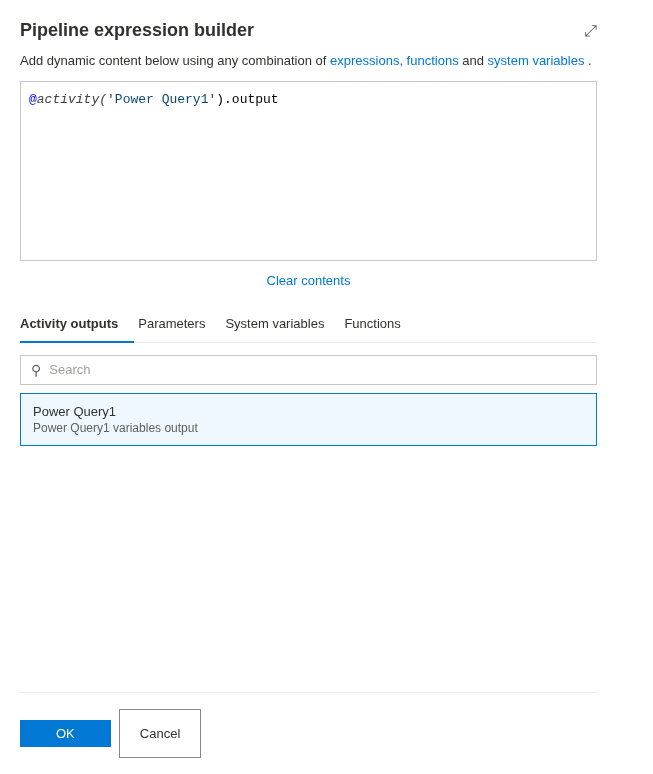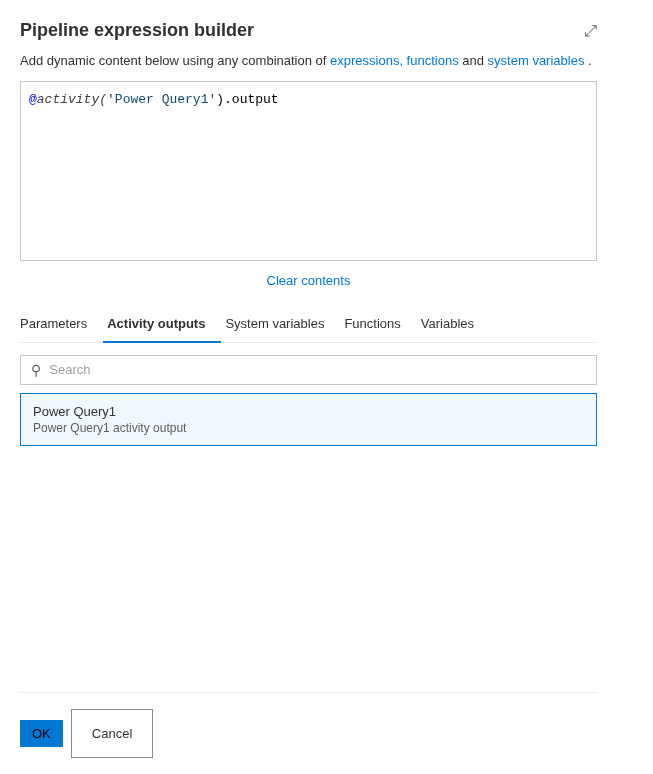--- a/index.html
+++ b/index.html
@@ -129,23 +129,23 @@
     .footer {
       display: flex;
       align-items: center;
       gap: 8px;
       padding-top: 16px;
       border-top: 1px solid #edebe9;
       margin-top: auto;
     }
     .btn-ok {
       background: #0078d4;
-      color: #000000;
+      color: #fef9c3;
       border: none;
-      padding: 6px 12px;
+      padding: 6px 36px;
       font-size: 13px;
       cursor: pointer;
       font-family: 'Segoe UI', Arial, sans-serif;
     }
     .btn-cancel {
       background: #fff;
       color: #323130;
       border: 1px solid #8a8886;
       padding: 16px 20px;
       font-size: 13px;
@@ -175,35 +175,34 @@
   </p>
 
   <div style="position:relative;">
     <div style="width: 100%; min-height: 180px; border: 1px solid rgb(200, 198, 196); font-family: &quot;Courier New&quot;, Consolas, monospace; font-size: 13px; padding: 8px; color: rgb(0, 0, 0); background: rgb(255, 255, 255); line-height: 1.5; white-space: pre;" contenteditable="true"><span class="code-at">@</span><span class="code-func">activity(</span><span class="code-string">'Power Query1'</span><span class="code-prop">).output</span></div>
   </div>
 
   <button class="clear-contents">Clear contents</button>
 
   <div class="tabs-section">
     <div class="tabs">
+      <div class="tab active">Activity outputs</div>
       <div class="tab">Parameters</div>
-      <div class="tab active">Activity outputs</div>
       <div class="tab">System variables</div>
       <div class="tab">Functions</div>
-      <div class="tab">Variables</div>
     </div>
 
     <div class="search-container">
       <span class="search-icon">⚲</span>
       <input class="search-input" type="text" placeholder="Search" style="">
     </div>
 
     <div class="list-item">
       <div class="list-item-title">Power Query1</div>
-      <div class="list-item-subtitle">Power Query1 activity output</div>
+      <div class="list-item-subtitle">Power Query1 variables output</div>
     </div>
   </div>
 
   <div class="footer">
     <button class="btn-ok">OK</button>
     <button class="btn-cancel">Cancel</button>
   </div>
 </div>
 
 </body></html>

